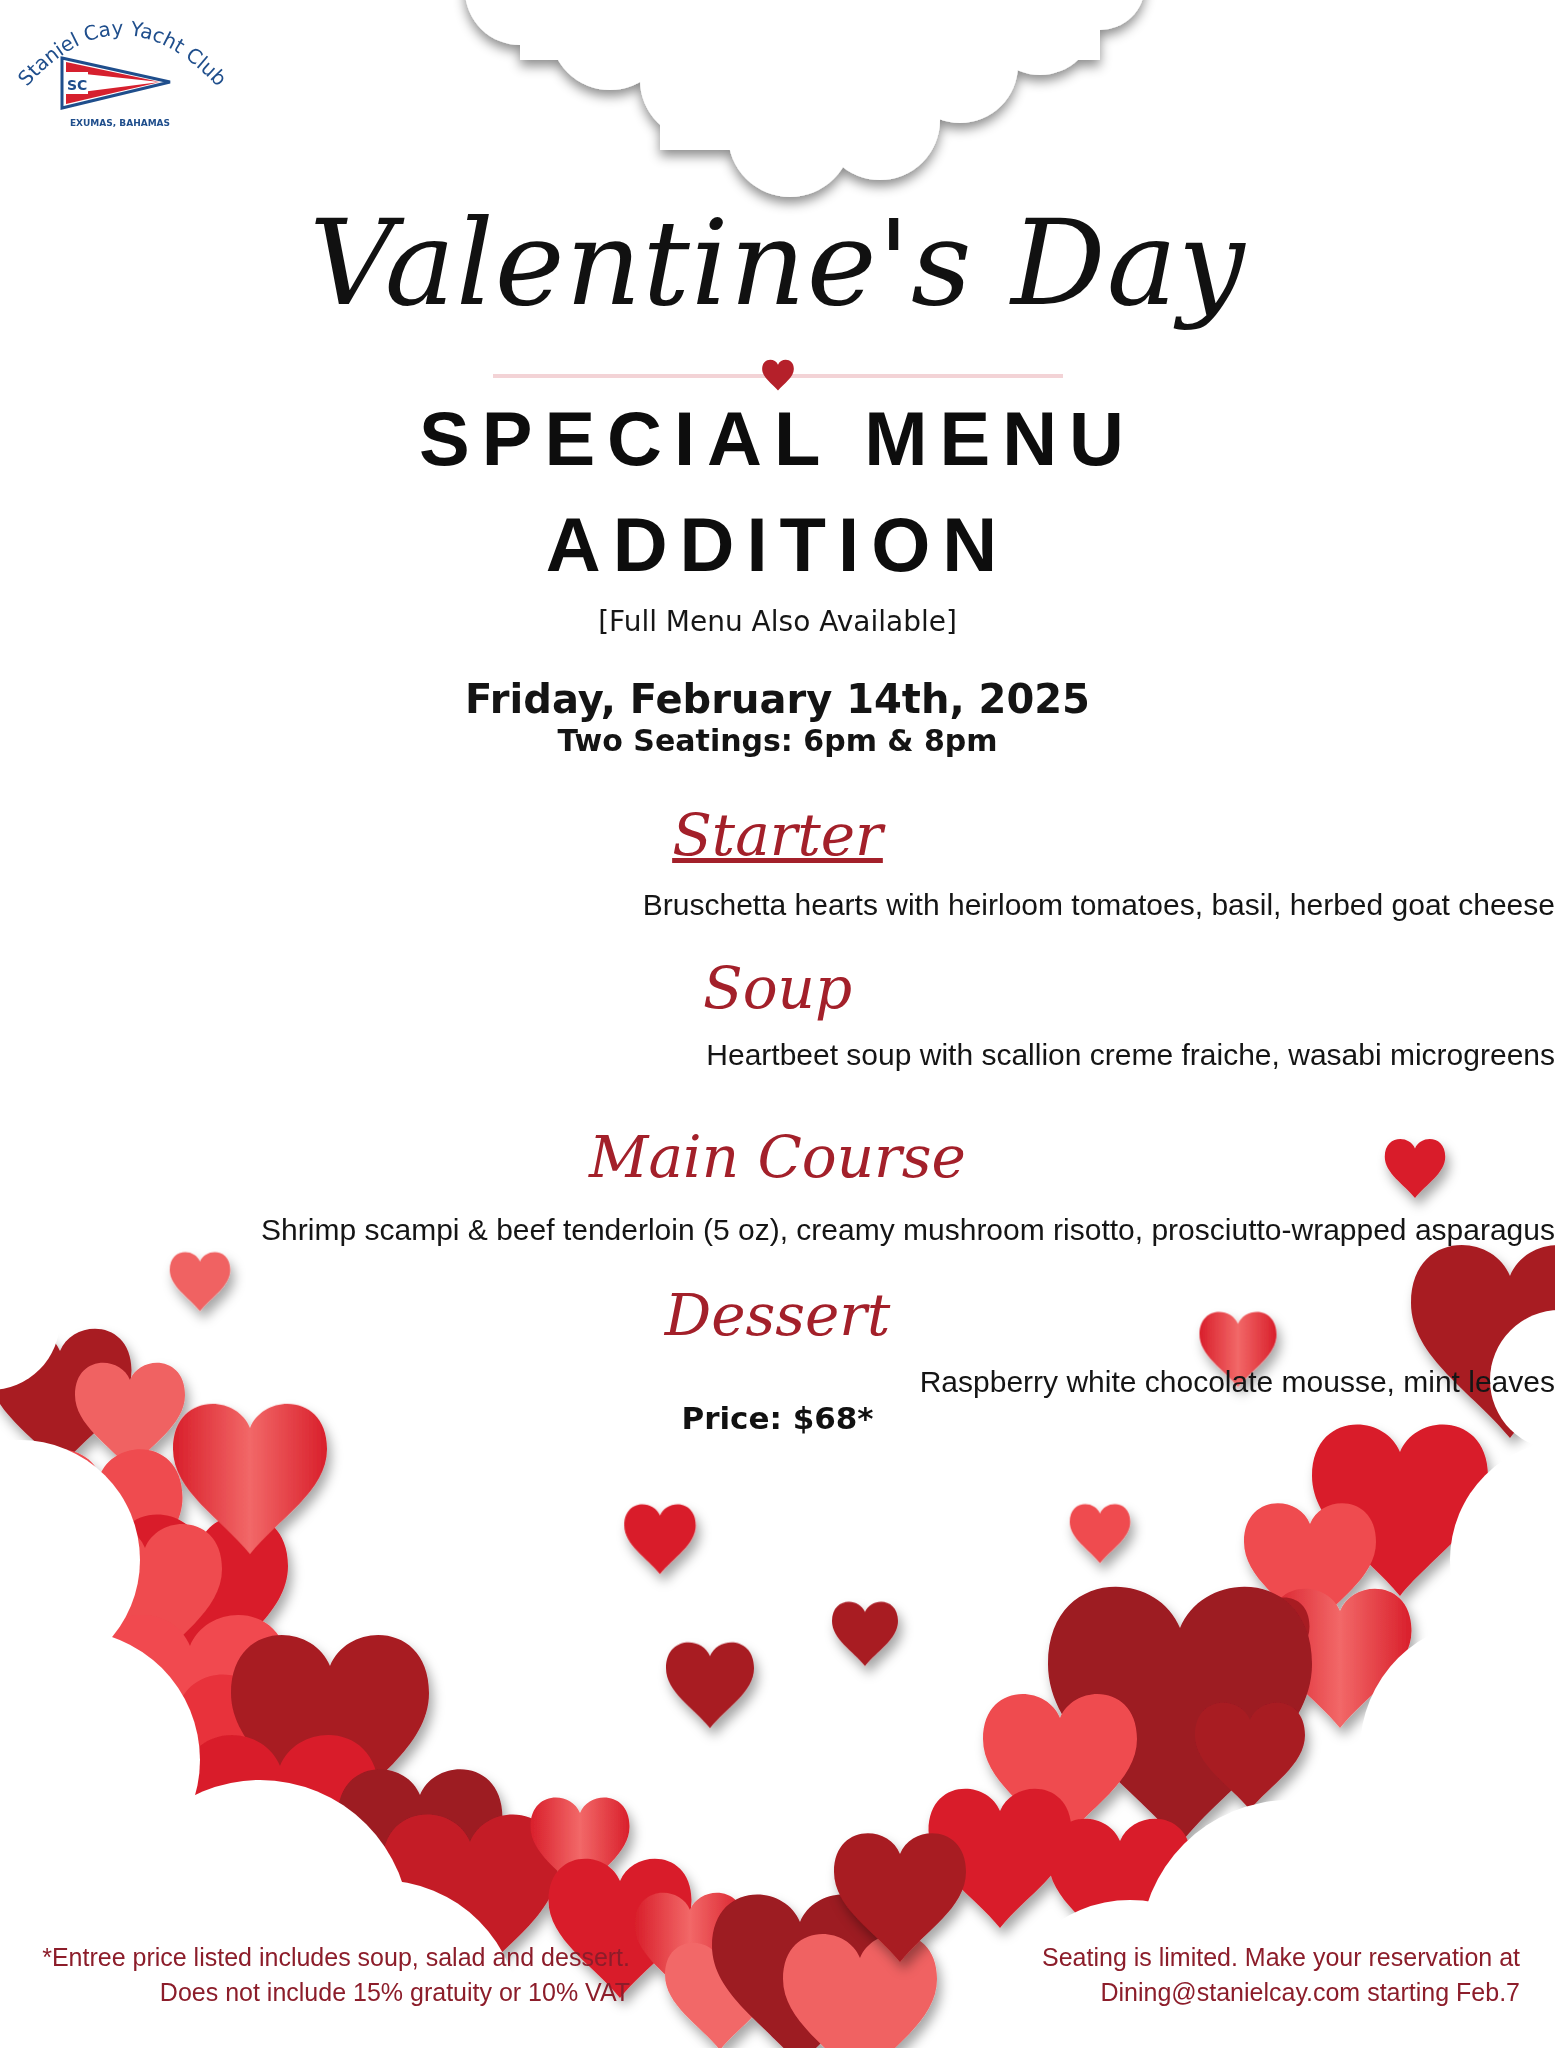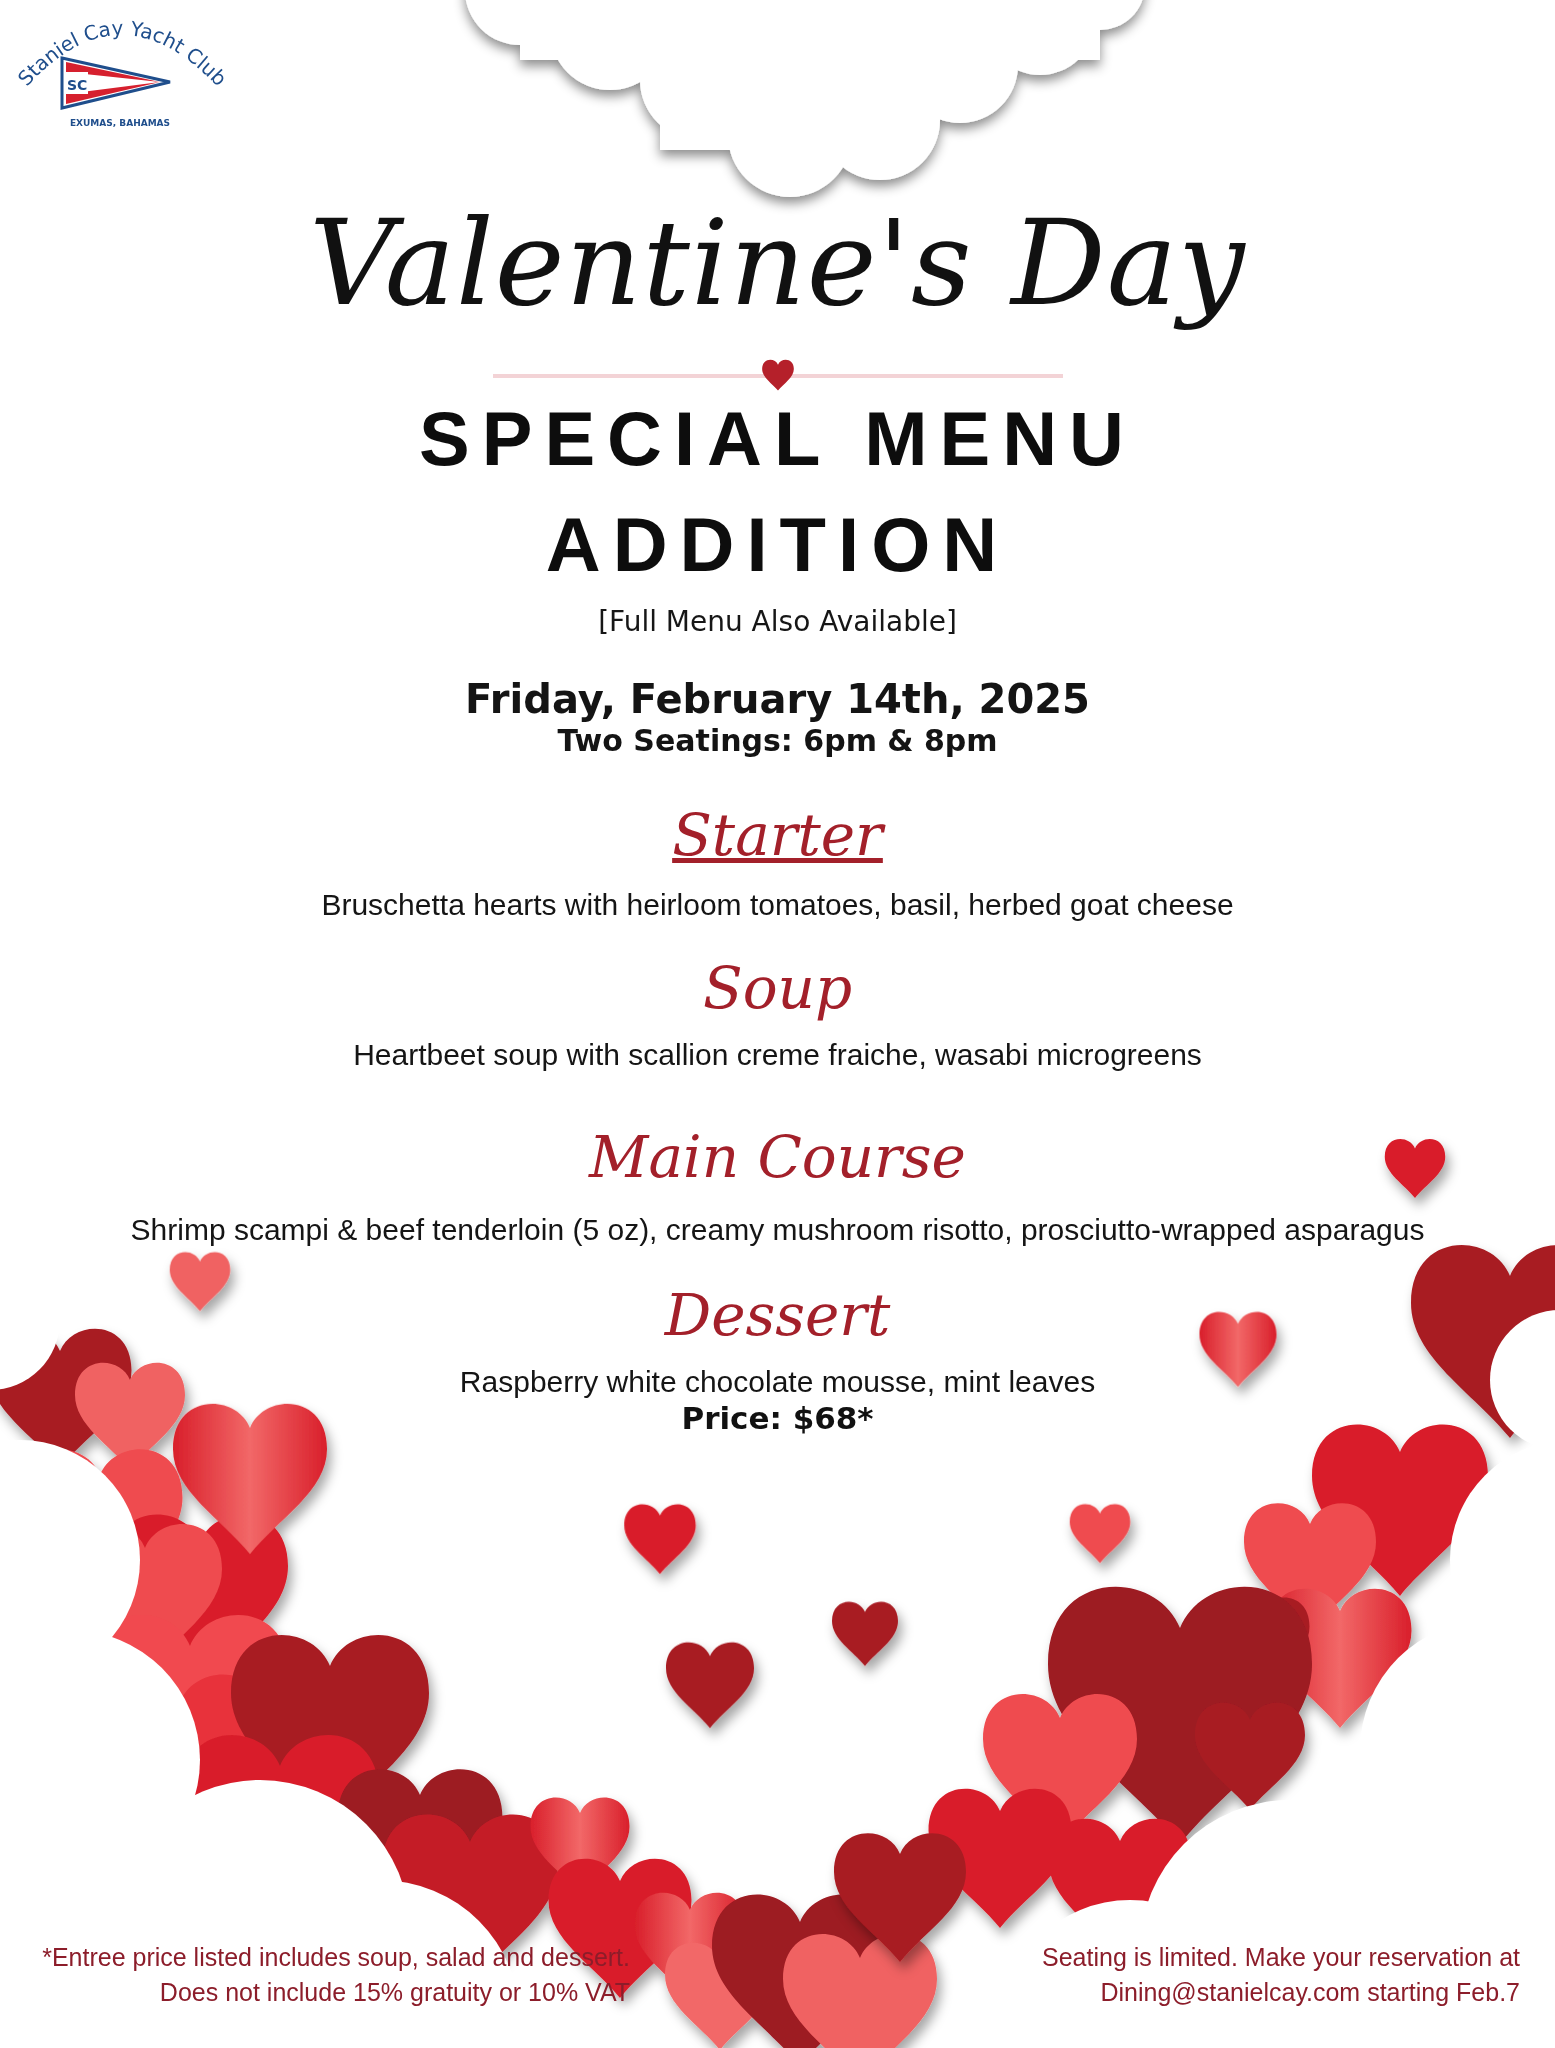--- a/index.html
+++ b/index.html
@@ -38,20 +38,21 @@
   .date { top: 678px; font-size: 40px; font-weight: 700; line-height: 42px; font-family: "DejaVu Sans", sans-serif; color: #141414; }
   .seat { top: 720px; font-size: 30px; font-weight: 700; line-height: 42px; font-family: "DejaVu Sans", sans-serif; color: #141414; }
 
   .course {
     font-family: "DejaVu Serif", "Liberation Serif", serif; font-style: italic;
     color: #a3202a; font-size: 58px; line-height: 70px; font-weight: 400;
   }
   .desc {
     font-family: "Liberation Sans", "DejaVu Sans", sans-serif; font-size: 30px; line-height: 40px;
     color: #151515;
+    text-align: right;
   }
   .price { font-family: "DejaVu Sans", sans-serif; font-weight: 700; font-size: 31px; line-height: 40px; color: #111; }
 
   .foot {
     font-family: "Liberation Sans", "DejaVu Sans", sans-serif;
     color: #8c1d2a; font-size: 25px; line-height: 35px; text-align: right;
   }
 
   .hearts-layer { position: absolute; left: 0; top: 0; width: 1555px; height: 2048px; pointer-events: none; }
   .text-layer { position: absolute; left: 0; top: 0; width: 1351px; height: 2048px; }

